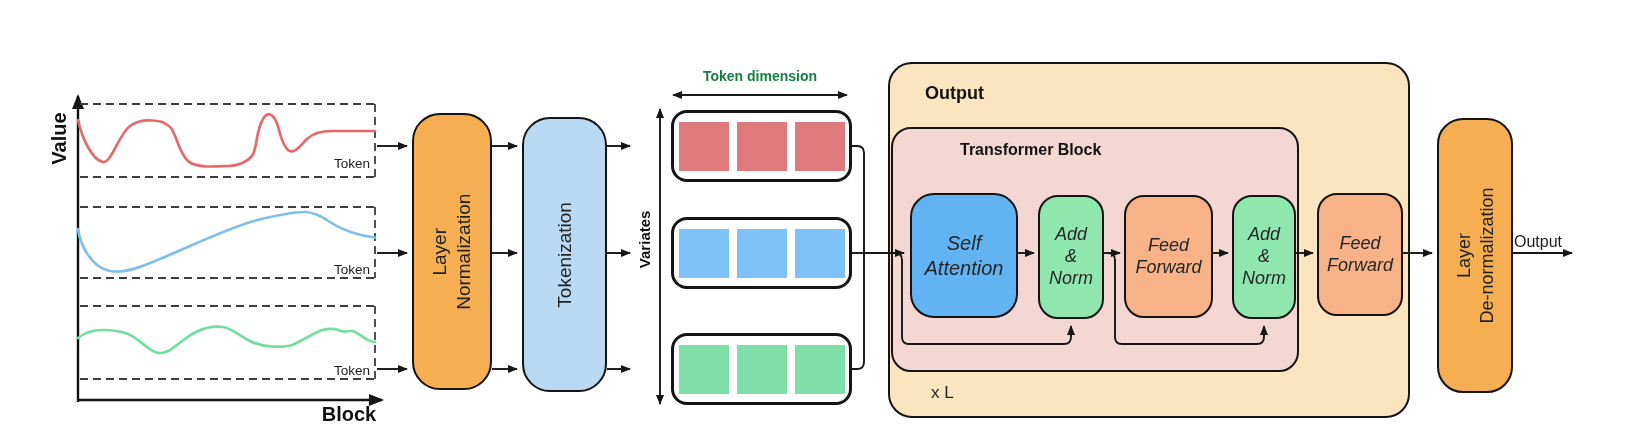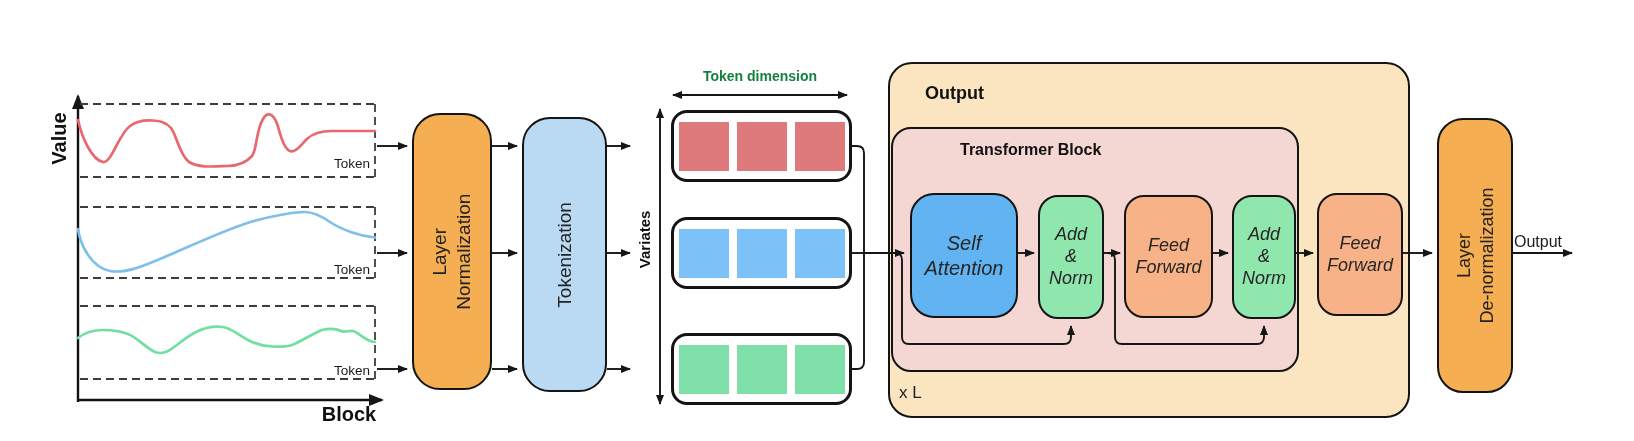--- a/index.html
+++ b/index.html
@@ -185,17 +185,17 @@
   <div class="lbl bold z8" style="left:660px;top:68px;width:200px;text-align:center;font-size:14px;color:#15803d;">Token dimension</div>
 
   <div class="lbl vflex z8" style="left:628px;top:198px;width:36px;height:82px;">
     <div class="vtext bold" style="font-size:15px;color:#111;">
       <span>Variates</span>
     </div>
   </div>
 
   <div class="lbl bold z8" style="left:925px;top:83px;font-size:18px;color:#111;">Output</div>
   <div class="lbl bold z8" style="left:928px;top:141px;font-size:16px;color:#111;margin-left:32px;">Transformer Block</div>
-  <div class="lbl z8" style="left:899px;top:383px;font-size:17px;color:#222;">x L</div>
+  <div class="lbl z8" style="left:931px;top:383px;font-size:17px;color:#222;">x L</div>
 
   <div class="lbl z8" style="left:1514px;top:233px;font-size:16px;color:#1c1c1c;">Output</div>
 
 </div>
 
 </body></html>

